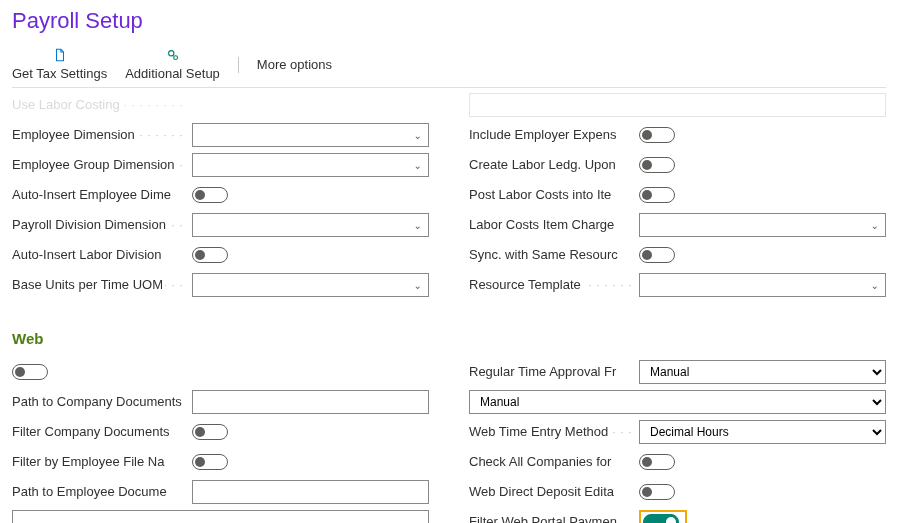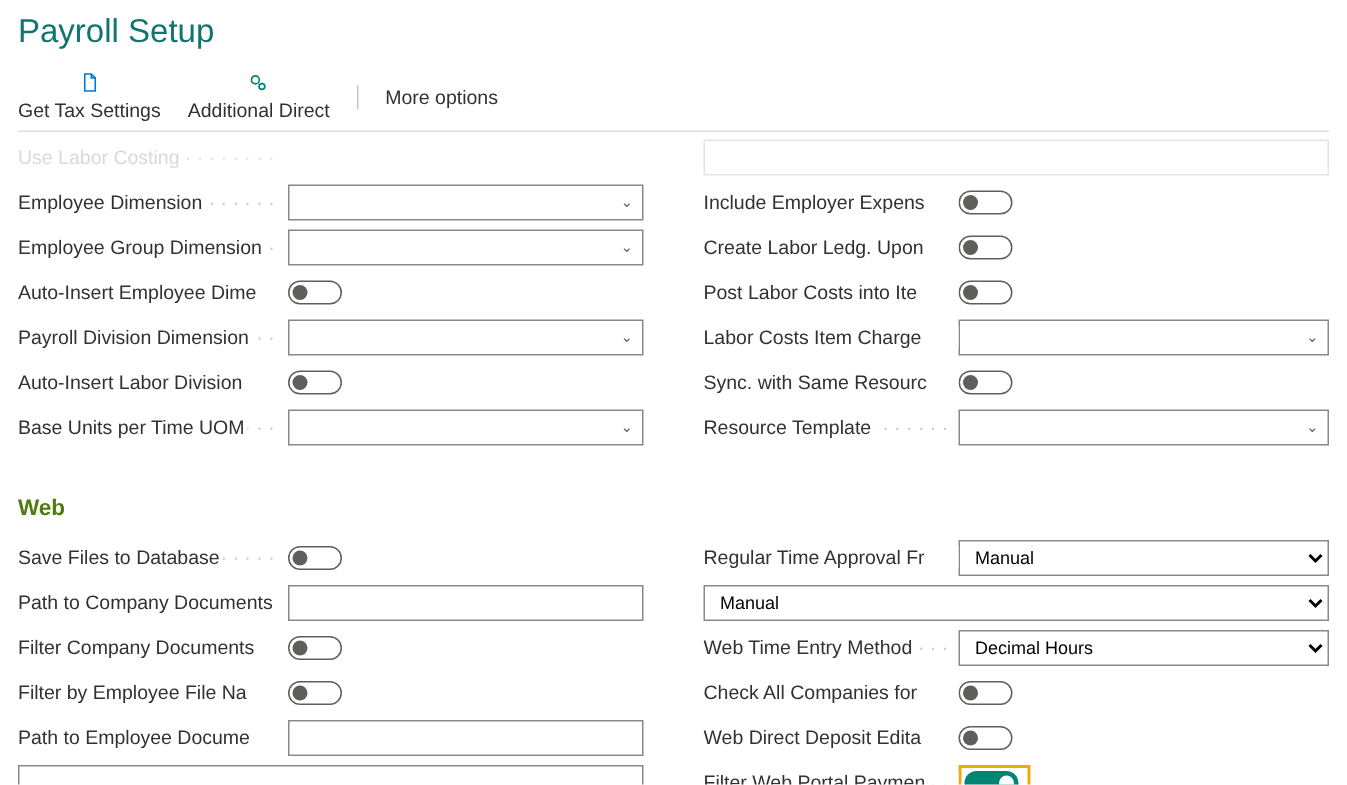--- a/index.html
+++ b/index.html
@@ -9,21 +9,21 @@
     color: #323130;
     background: #fff;
     width: 898px;
     height: 523px;
     overflow: hidden;
     padding: 8px 12px;
   }
   .page-title {
     font-size: 22px;
     font-weight: 400;
-    color: #0f766e;
+    color: #6d28d9;
     margin-bottom: 14px;
   }
   .toolbar {
     display: flex;
     align-items: center;
     gap: 18px;
     border-bottom: 1px solid #e1dfdd;
     padding-bottom: 6px;
     margin-bottom: 10px;
     font-size: 13px;
@@ -166,21 +166,21 @@
         <path fill="none" stroke="#0078d4" stroke-width="1.2" d="M4 1.5h5l3 3v10H4z"></path>
         <path fill="none" stroke="#0078d4" stroke-width="1.2" d="M9 1.5v3h3"></path>
       </svg>
     <span>Get Tax Settings</span>
   </div>
   <div class="btn">
     <svg class="icon-svg" viewBox="0 0 16 16">
         <circle cx="6" cy="6" r="3" fill="none" stroke="#008575" stroke-width="1.3"></circle>
         <circle cx="11" cy="11" r="2.2" fill="none" stroke="#008575" stroke-width="1.3"></circle>
       </svg>
-    <span>Additional Direct</span>
+    <span>Additional Setup</span>
   </div>
   <div class="sep"></div>
   <div class="btn">
     <span>More options</span>
   </div>
 </div>
 
 <div class="columns">
   <div class="col">
     <div class="field-row cutoff-top">
@@ -280,21 +280,20 @@
         </div>
     </div>
   </div>
 </div>
 
 <div class="section-header">Web</div>
 
 <div class="columns">
   <div class="col">
     <div class="field-row">
-      <div class="field-label"><span>Save Files to Database</span></div>
       <div class="field-control">
           <div class="toggle"></div>
         </div>
     </div>
     <div class="field-row">
       <div class="field-label"><span>Path to Company Documents</span></div>
       <div class="field-control">
           <input class="textbox" style="">
         </div>
     </div>

